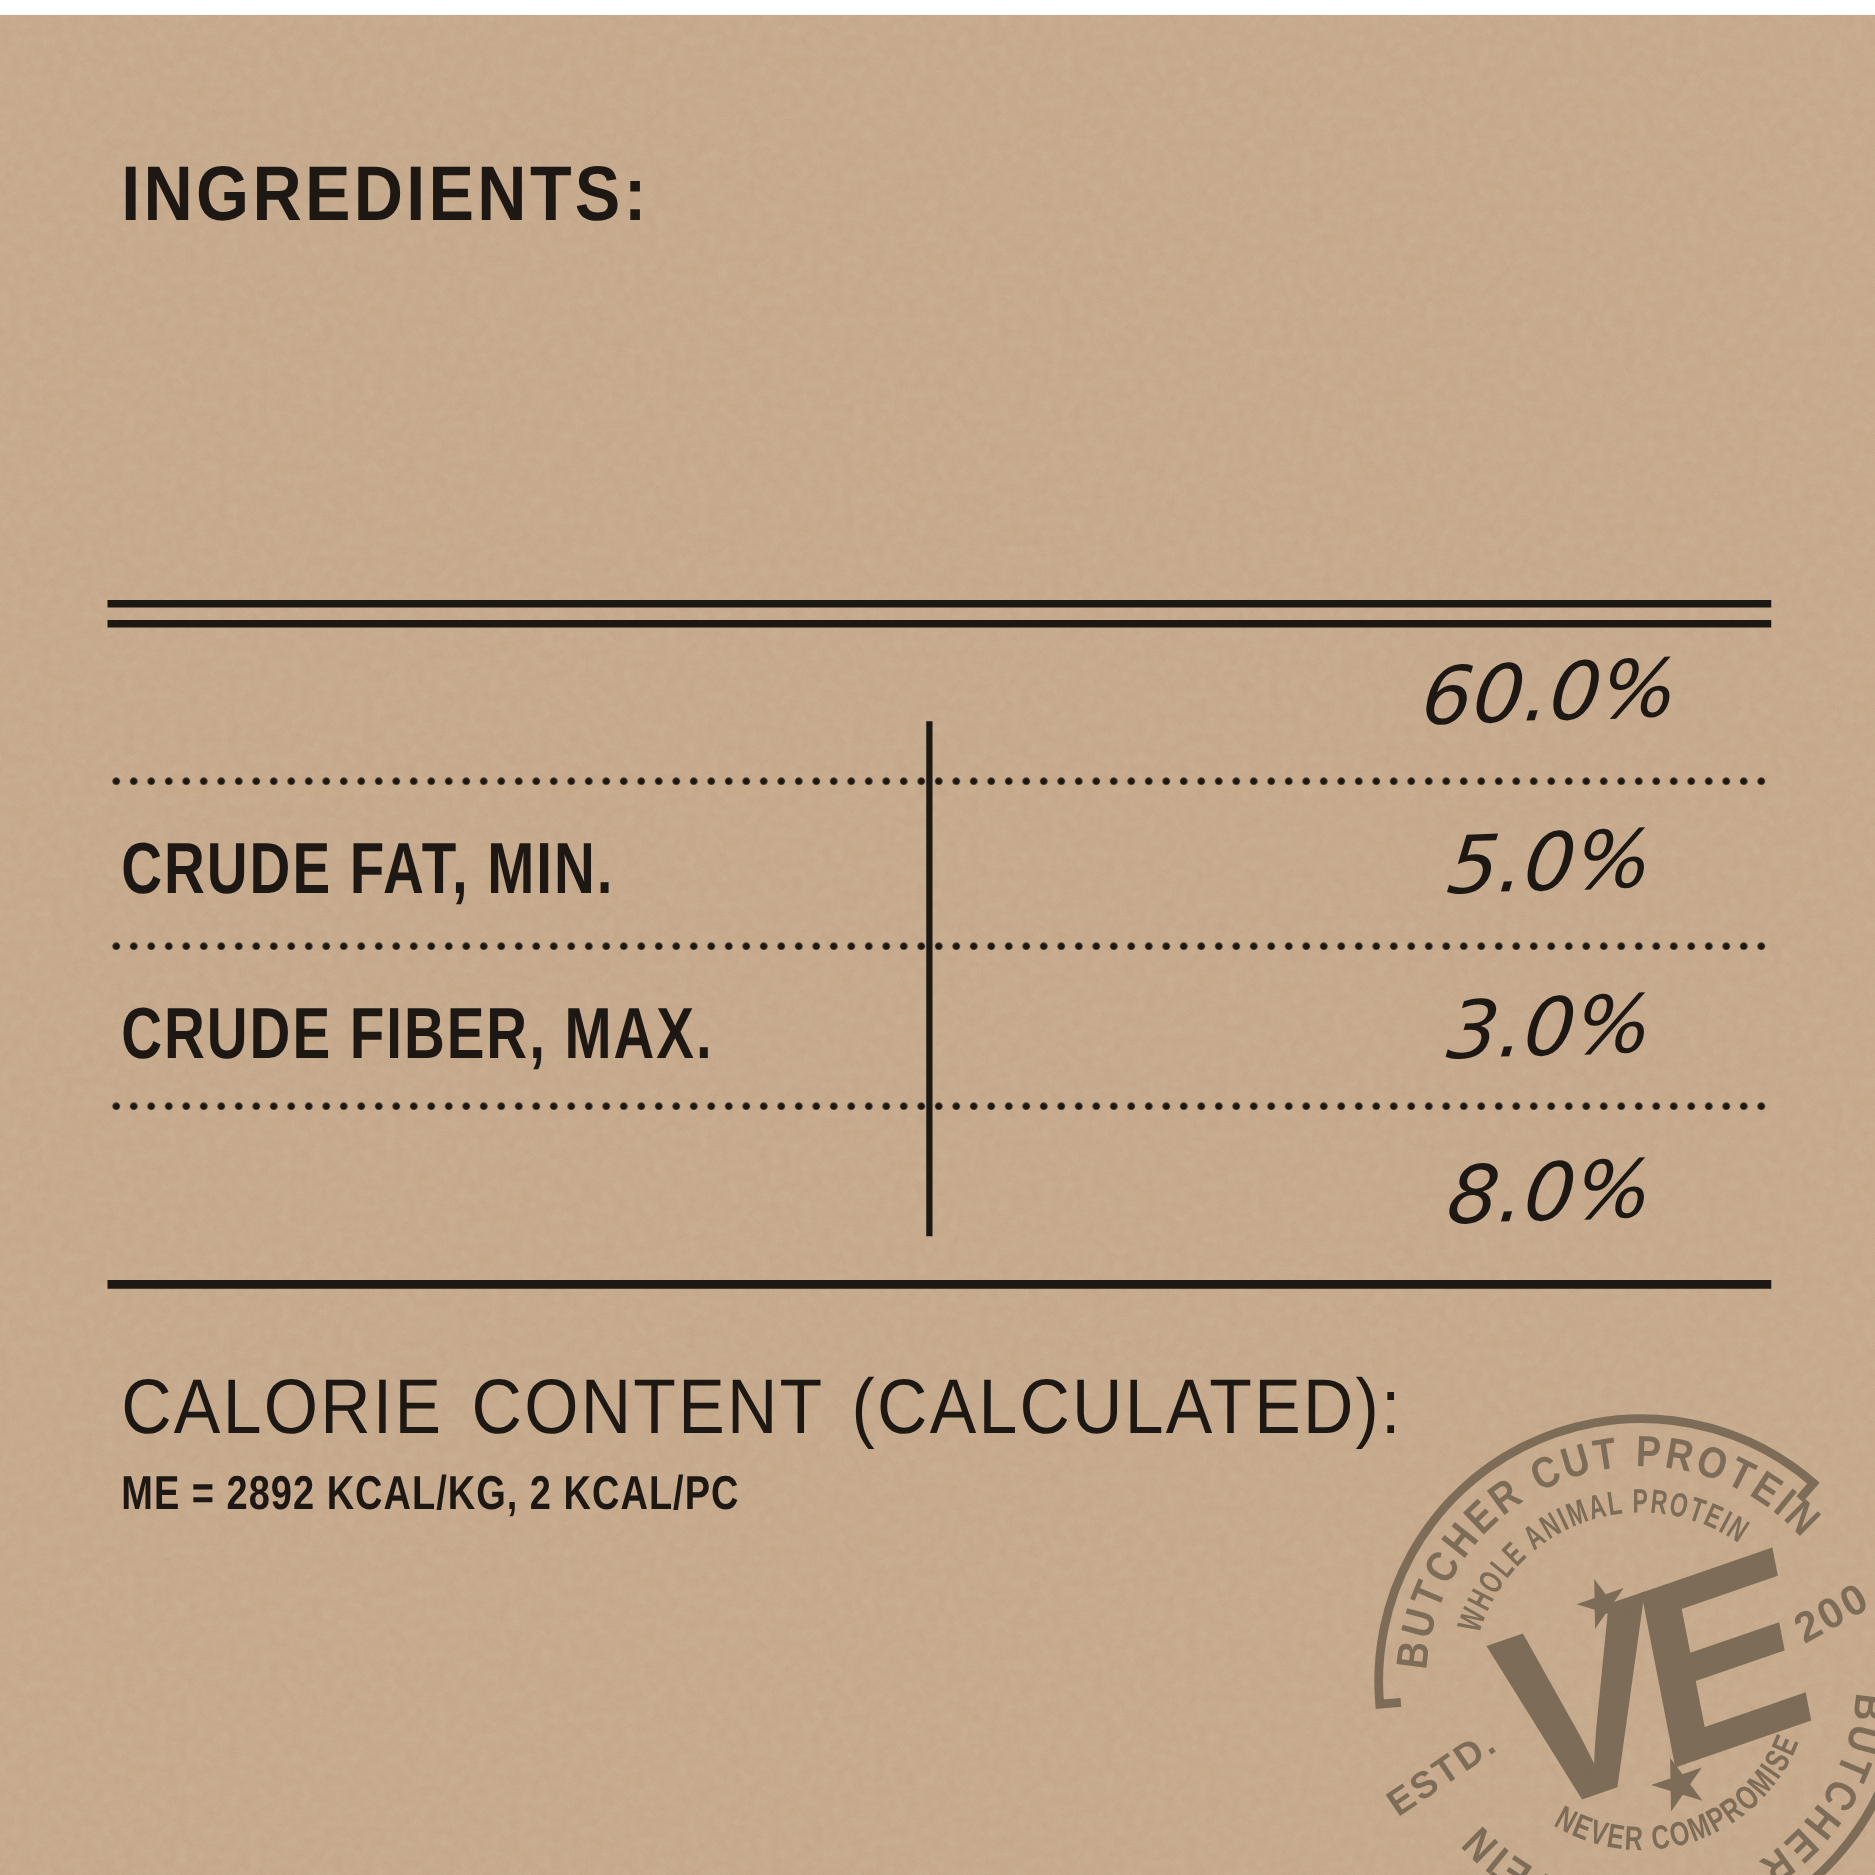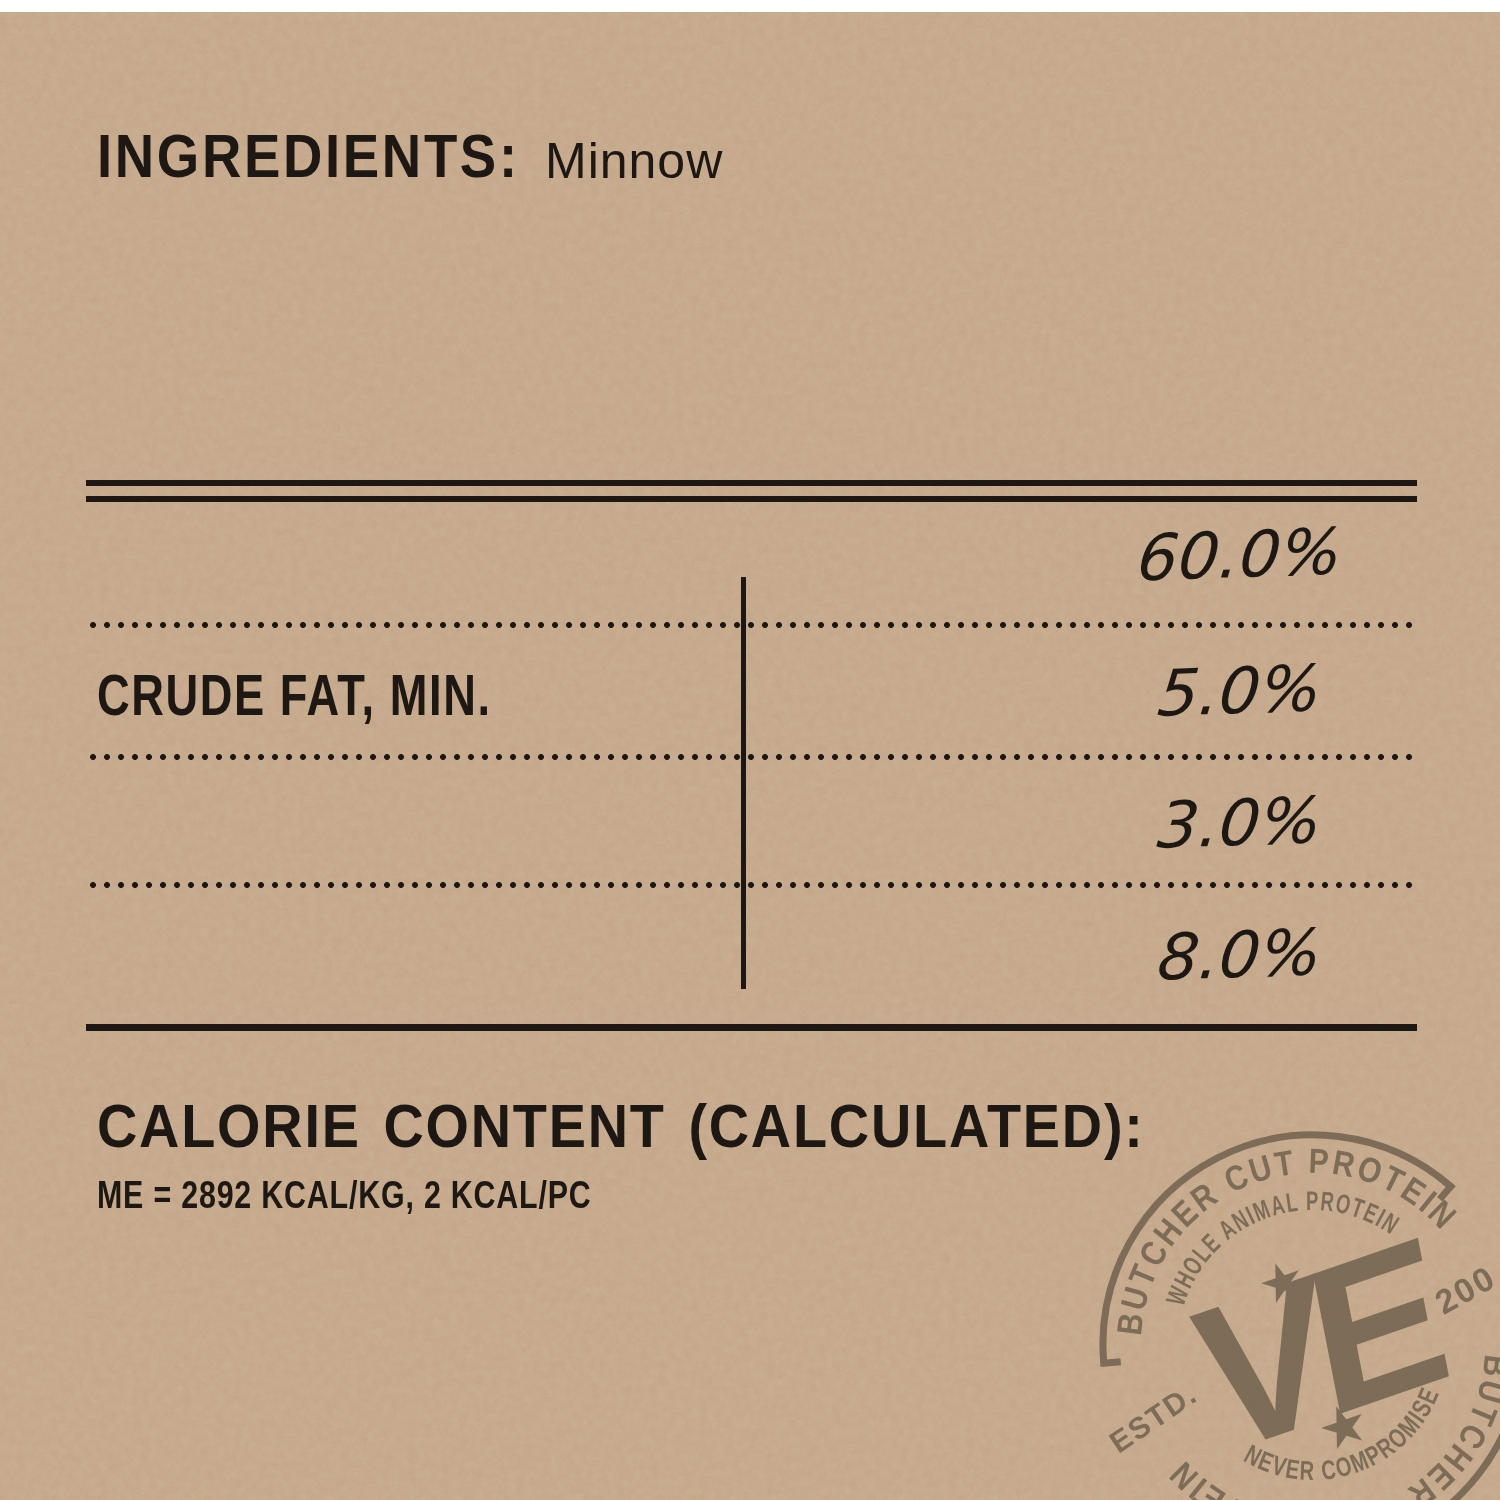--- a/index.html
+++ b/index.html
@@ -64,21 +64,21 @@
     font-style:italic;font-weight:400;font-size:64px;
     transform:skewX(-8deg) rotate(-2deg);
   }
   .rv-1{top:506px;}
   .rv-2{top:642px;}
   .rv-3{top:774px;}
   .rv-4{top:906px;}
 
   .cal-title{
     left:97px;top:1078px;
-    font-size:62px;font-weight:700;letter-spacing:2px;word-spacing:6px;
+    font-size:62px;font-weight:400;letter-spacing:2px;word-spacing:6px;
   }
   .cal-title .cond{transform:scaleX(.9);}
   .cal-value{
     left:97px;top:1162px;
     font-size:38px;font-weight:700;letter-spacing:1px;
   }
   .cal-value .cond{transform:scaleX(.8);}
 
   .stamp{position:absolute;left:933px;top:953px;width:760px;height:760px;opacity:.8;}
   .stamp text{font-family:"Liberation Sans",sans-serif;}
@@ -95,33 +95,33 @@
     </filter>
     <filter id="grainLight">
       <feTurbulence type="fractalNoise" baseFrequency="0.12" numOctaves="3" seed="11"></feTurbulence>
       <feColorMatrix type="matrix" values="0 0 0 0 0.93  0 0 0 0 0.86  0 0 0 0 0.70  0 0 0 0.5 0"></feColorMatrix>
     </filter>
     <rect width="1500" height="1500" filter="url(#grainLight)" opacity="0.35"></rect>
     <rect width="1500" height="1500" filter="url(#grainDark)" opacity="0.45"></rect>
   </svg>
 
   <div class="abs ing-label"><span class="cond">INGREDIENTS:</span></div>
-  <div class="abs ing-value">Minnow</div>
 
 
   <div class="hline rule-a"></div>
   <div class="hline rule-b"></div>
 
   <div class="row-value rv-1">60.0%</div>
   <div class="dotline dot-1"></div>
 
   <div class="abs row-label rl-2"><span class="cond">CRUDE FAT, MIN.</span></div>
   <div class="row-value rv-2">5.0%</div>
   <div class="dotline dot-2"></div>
 
+  <div class="abs row-label rl-3"><span class="cond">CRUDE FIBER, MAX.</span></div>
   <div class="row-value rv-3">3.0%</div>
   <div class="dotline dot-3"></div>
 
   <div class="row-value rv-4">8.0%</div>
 
   <div class="vline"></div>
   <div class="hline rule-bottom"></div>
 
   <div class="abs cal-title"><span class="cond">CALORIE CONTENT (CALCULATED):</span></div>
   <div class="abs cal-value"><span class="cond">ME = 2892 KCAL/KG, 2 KCAL/PC</span></div>

